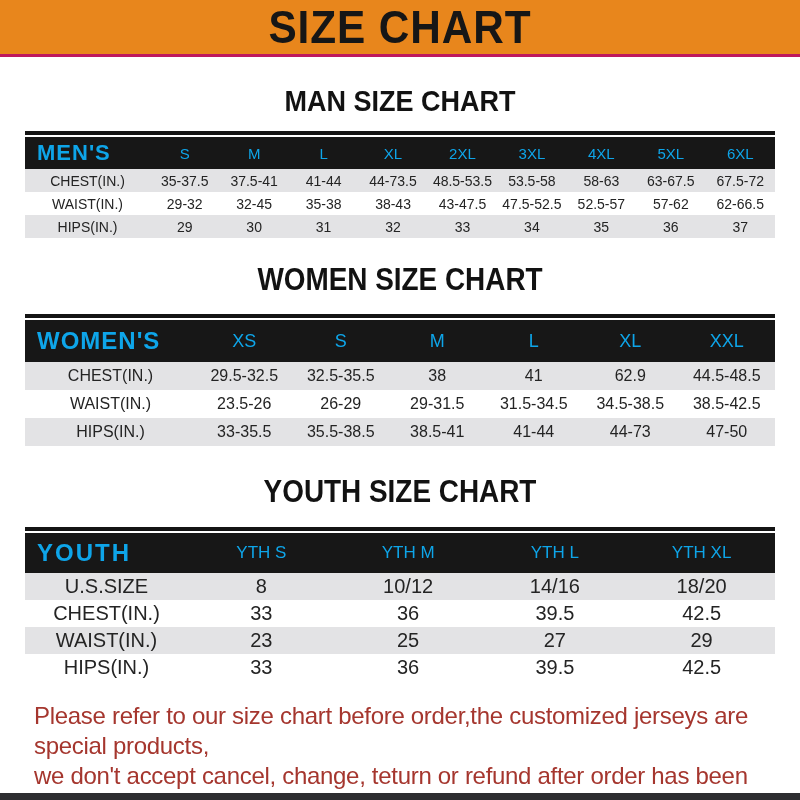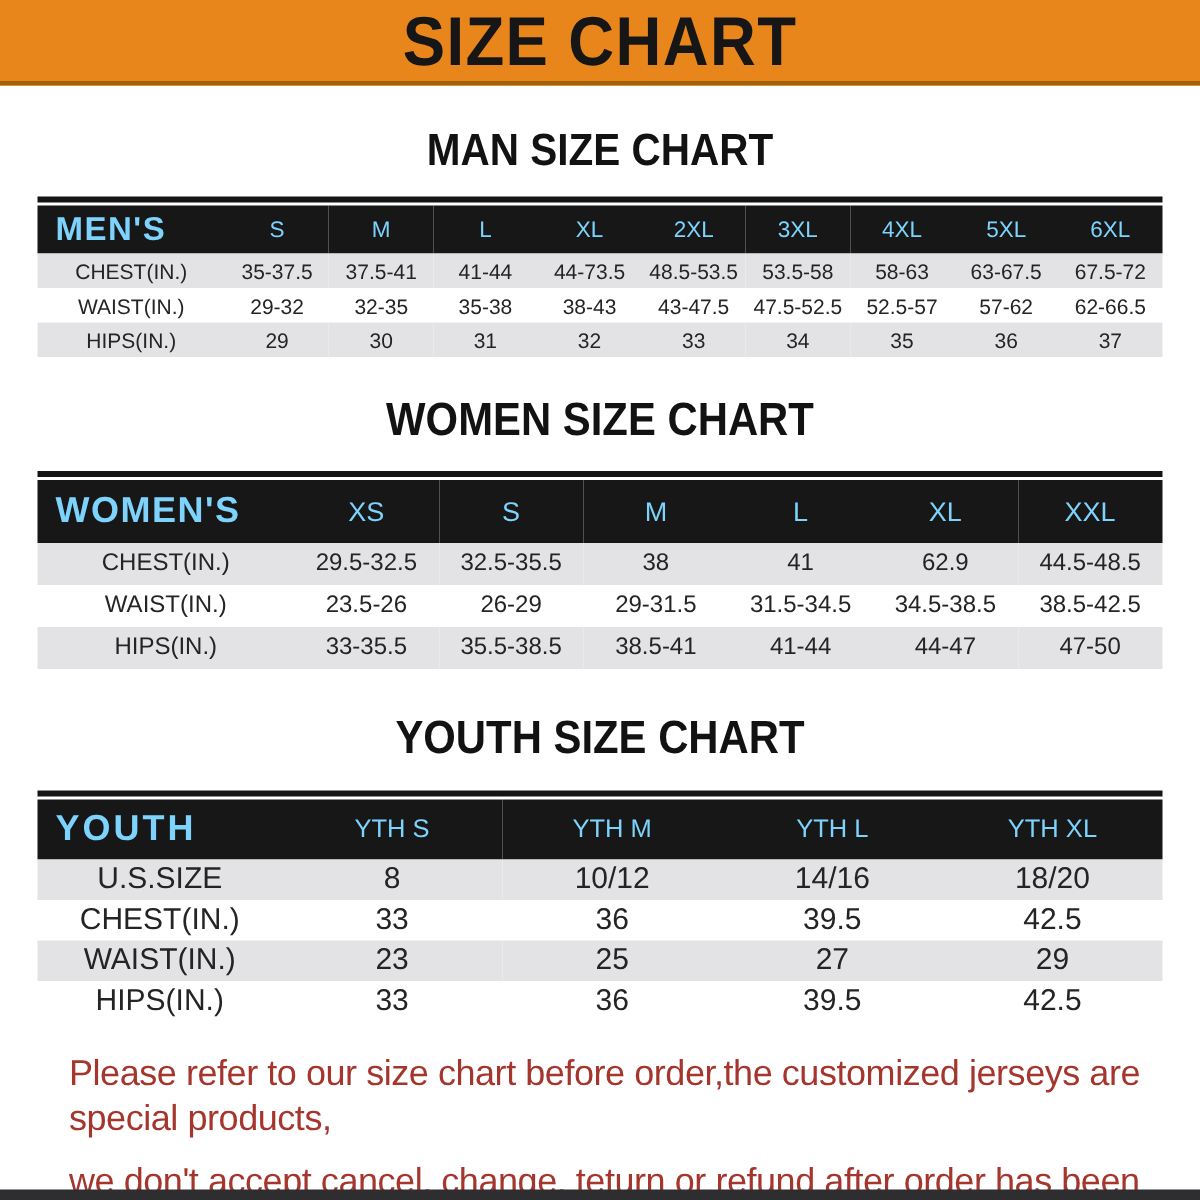--- a/index.html
+++ b/index.html
@@ -5,21 +5,21 @@
   html, body { margin:0; padding:0; }
   body {
     width:800px; height:800px; position:relative; overflow:hidden;
     background:#ffffff;
     font-family:"Liberation Sans", sans-serif;
   }
 
   
   .banner {
     height:54px; background:#e8861c;
-    border-bottom:3px solid #a16207;
+    border-bottom:3px solid #be185d;
     display:flex; align-items:center; justify-content:center;
   }
   .banner h1 {
     margin:0; font-size:46px; font-weight:700; color:#161616;
     letter-spacing:1px; transform:scaleX(0.92); white-space:nowrap;
   }
 
   
   .section-heading {
     margin:0; text-align:center; font-weight:700; color:#121212;
@@ -29,21 +29,21 @@
   #sec-women .section-heading { font-size:31px; padding:24px 0 16px; }
   #sec-youth .section-heading { font-size:31px; padding:28px 0 17px; }
 
   
   .table-wrap {
     width:750px; margin:0 auto;
     border-top:4px solid #141414; padding-top:2px;
   }
   table { width:100%; border-collapse:collapse; table-layout:fixed; }
   thead th {
-    background:#171717; color:#7dd3fc; font-weight:400;
+    background:#171717; color:#0ea5e9; font-weight:400;
     text-align:center; vertical-align:middle;
   }
   thead th.corner { text-align:left; padding-left:12px; font-weight:700; }
   tbody tr:nth-child(odd)  { background:#e3e3e5; }
   tbody tr:nth-child(even) { background:#ffffff; }
   tbody th, tbody td {
     font-weight:400; color:#242424; text-align:center; vertical-align:middle;
     padding:0;
   }
 
@@ -61,21 +61,21 @@
 
   .t-youth thead th { height:38px; font-size:17px; }
   .t-youth thead th.corner { font-size:24px; letter-spacing:2px; }
   .t-youth tbody tr { height:27px; }
   .t-youth tbody th, .t-youth tbody td { font-size:20px; }
   .t-youth th:first-child, .t-youth td:first-child { width:150px; }
 
   
   .footer { margin-top:20px; padding-left:34px; padding-right:20px; }
   .footer p {
-    margin:12px; font-size:24px; line-height:1.26; color:#a5362e;
+    margin:0; font-size:24px; line-height:1.26; color:#a5362e;
     letter-spacing:-0.3px;
   }
 
   .bottom-bar {
     position:absolute; left:0; bottom:0; width:100%; height:7px;
     background:#2e2e30;
   }
 </style>
 </head>
 <body>
@@ -115,21 +115,21 @@
                 <td>44-73.5</td>
                 <td>48.5-53.5</td>
                 <td>53.5-58</td>
                 <td>58-63</td>
                 <td>63-67.5</td>
                 <td>67.5-72</td>
               </tr>
               <tr>
                 <th>WAIST(IN.)</th>
                 <td>29-32</td>
-                <td>32-35</td>
+                <td>32-45</td>
                 <td>35-38</td>
                 <td>38-43</td>
                 <td>43-47.5</td>
                 <td>47.5-52.5</td>
                 <td>52.5-57</td>
                 <td>57-62</td>
                 <td>62-66.5</td>
               </tr>
               <tr>
                 <th>HIPS(IN.)</th>
@@ -181,21 +181,21 @@
                 <td>31.5-34.5</td>
                 <td>34.5-38.5</td>
                 <td>38.5-42.5</td>
               </tr>
               <tr>
                 <th>HIPS(IN.)</th>
                 <td>33-35.5</td>
                 <td>35.5-38.5</td>
                 <td>38.5-41</td>
                 <td>41-44</td>
-                <td>44-47</td>
+                <td>44-73</td>
                 <td>47-50</td>
               </tr>
             </tbody>
           </table>
       </div>
     </section>
 
     <section id="sec-youth">
       <h2 class="section-heading">YOUTH SIZE CHART</h2>
       <div class="table-wrap">

